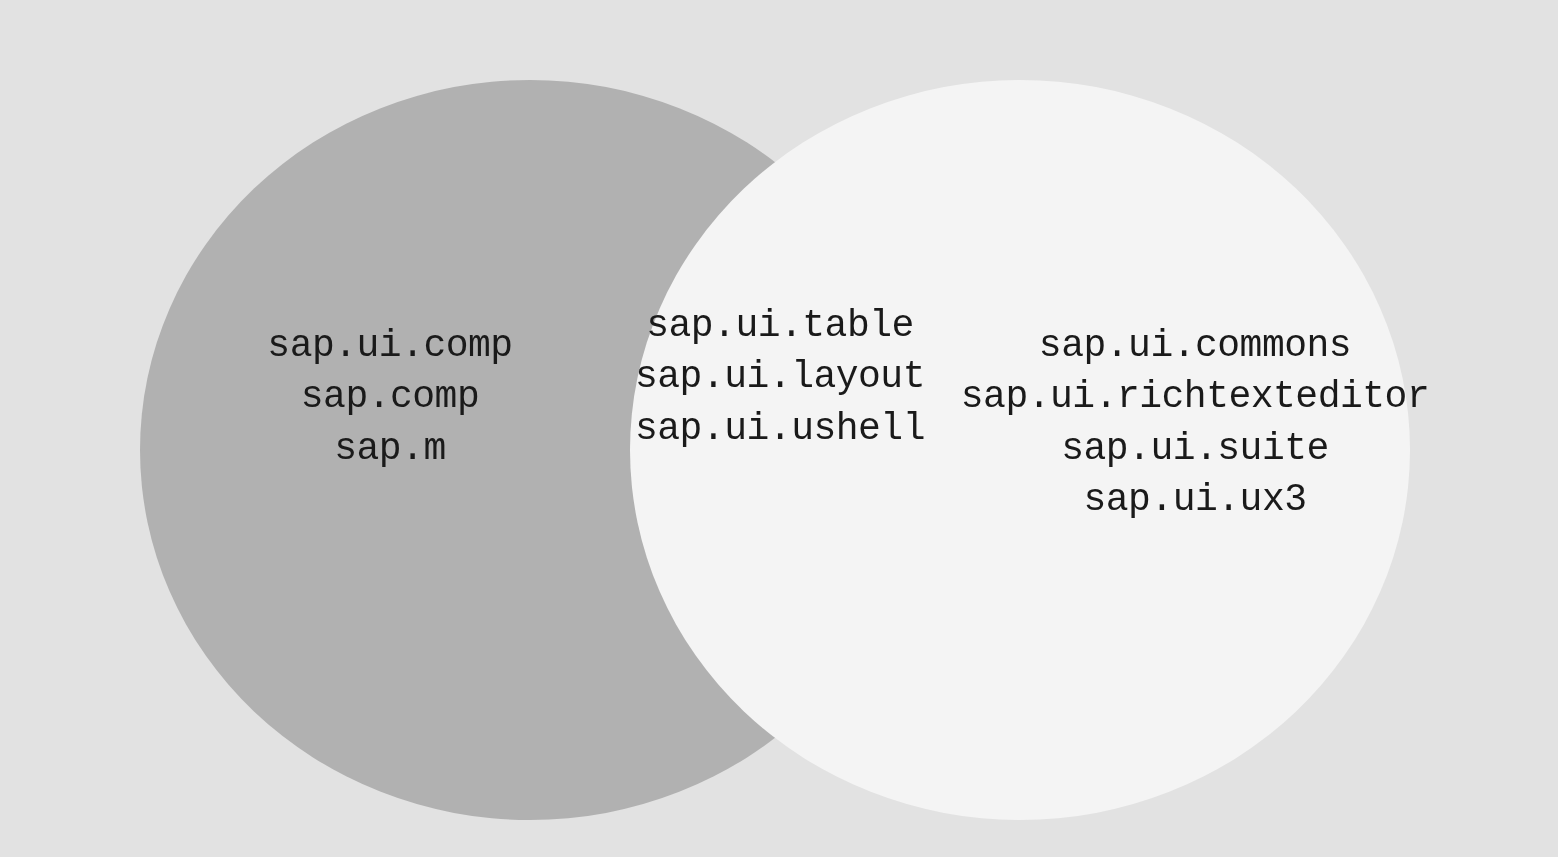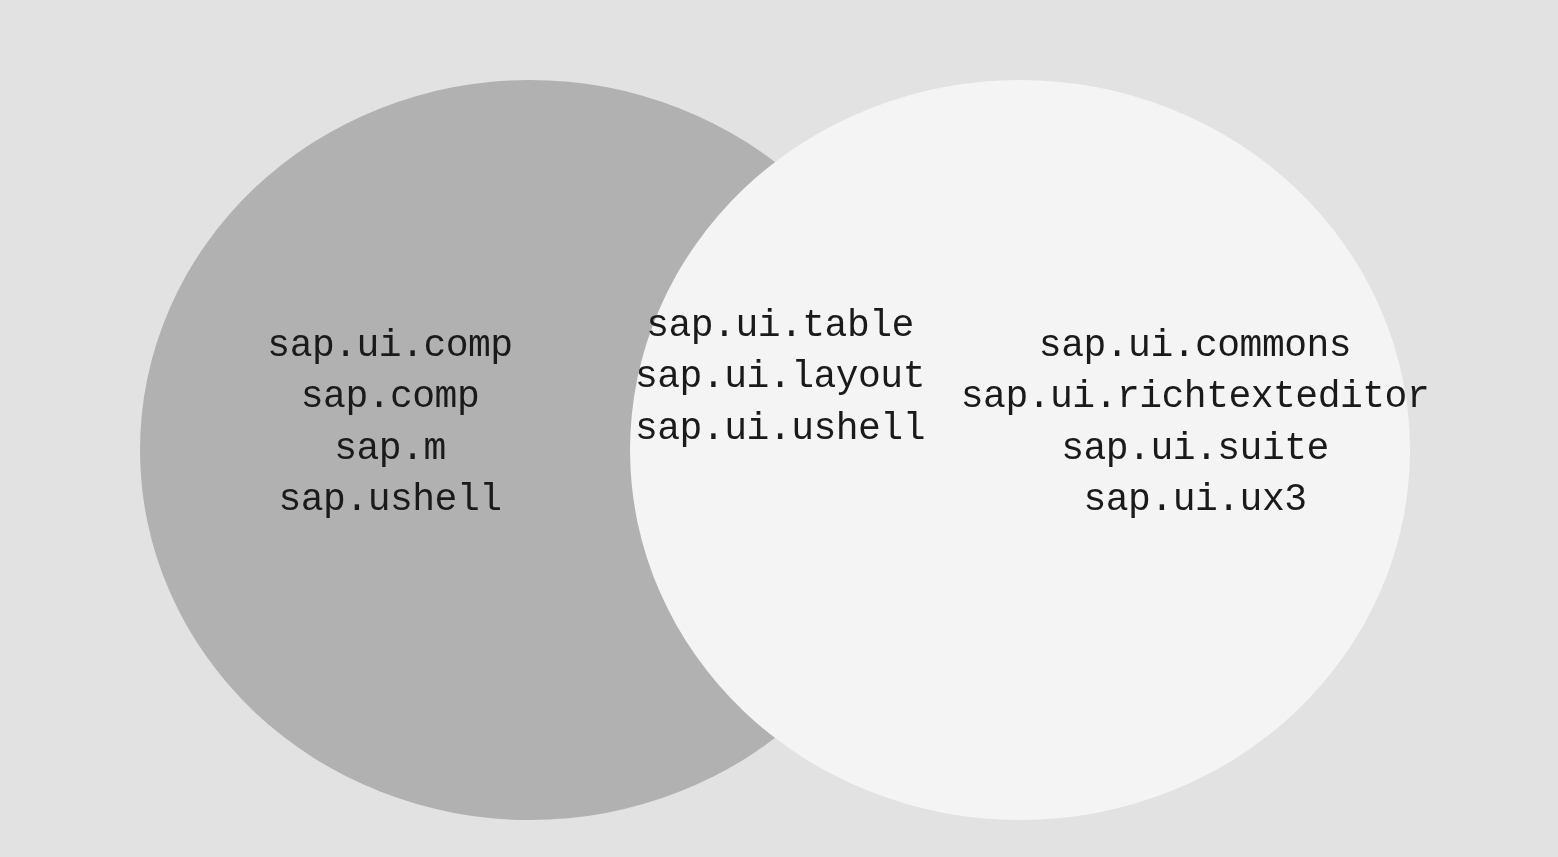--- a/index.html
+++ b/index.html
@@ -73,21 +73,20 @@
 <body>
 
 <div class="venn-container">
   <div class="circle circle-left"></div>
   <div class="circle circle-right"></div>
 
   <div class="text-group text-left">
     <div class="text-item">sap.ui.comp</div>
     <div class="text-item">sap.comp</div>
     <div class="text-item">sap.m</div>
-    <div class="text-item">sap.ushell</div>
   </div>
 
   <div class="text-group text-center">
     <div class="text-item">sap.ui.table</div>
     <div class="text-item">sap.ui.layout</div>
     <div class="text-item">sap.ui.ushell</div>
   </div>
 
   <div class="text-group text-right">
     <div class="text-item">sap.ui.commons</div>

